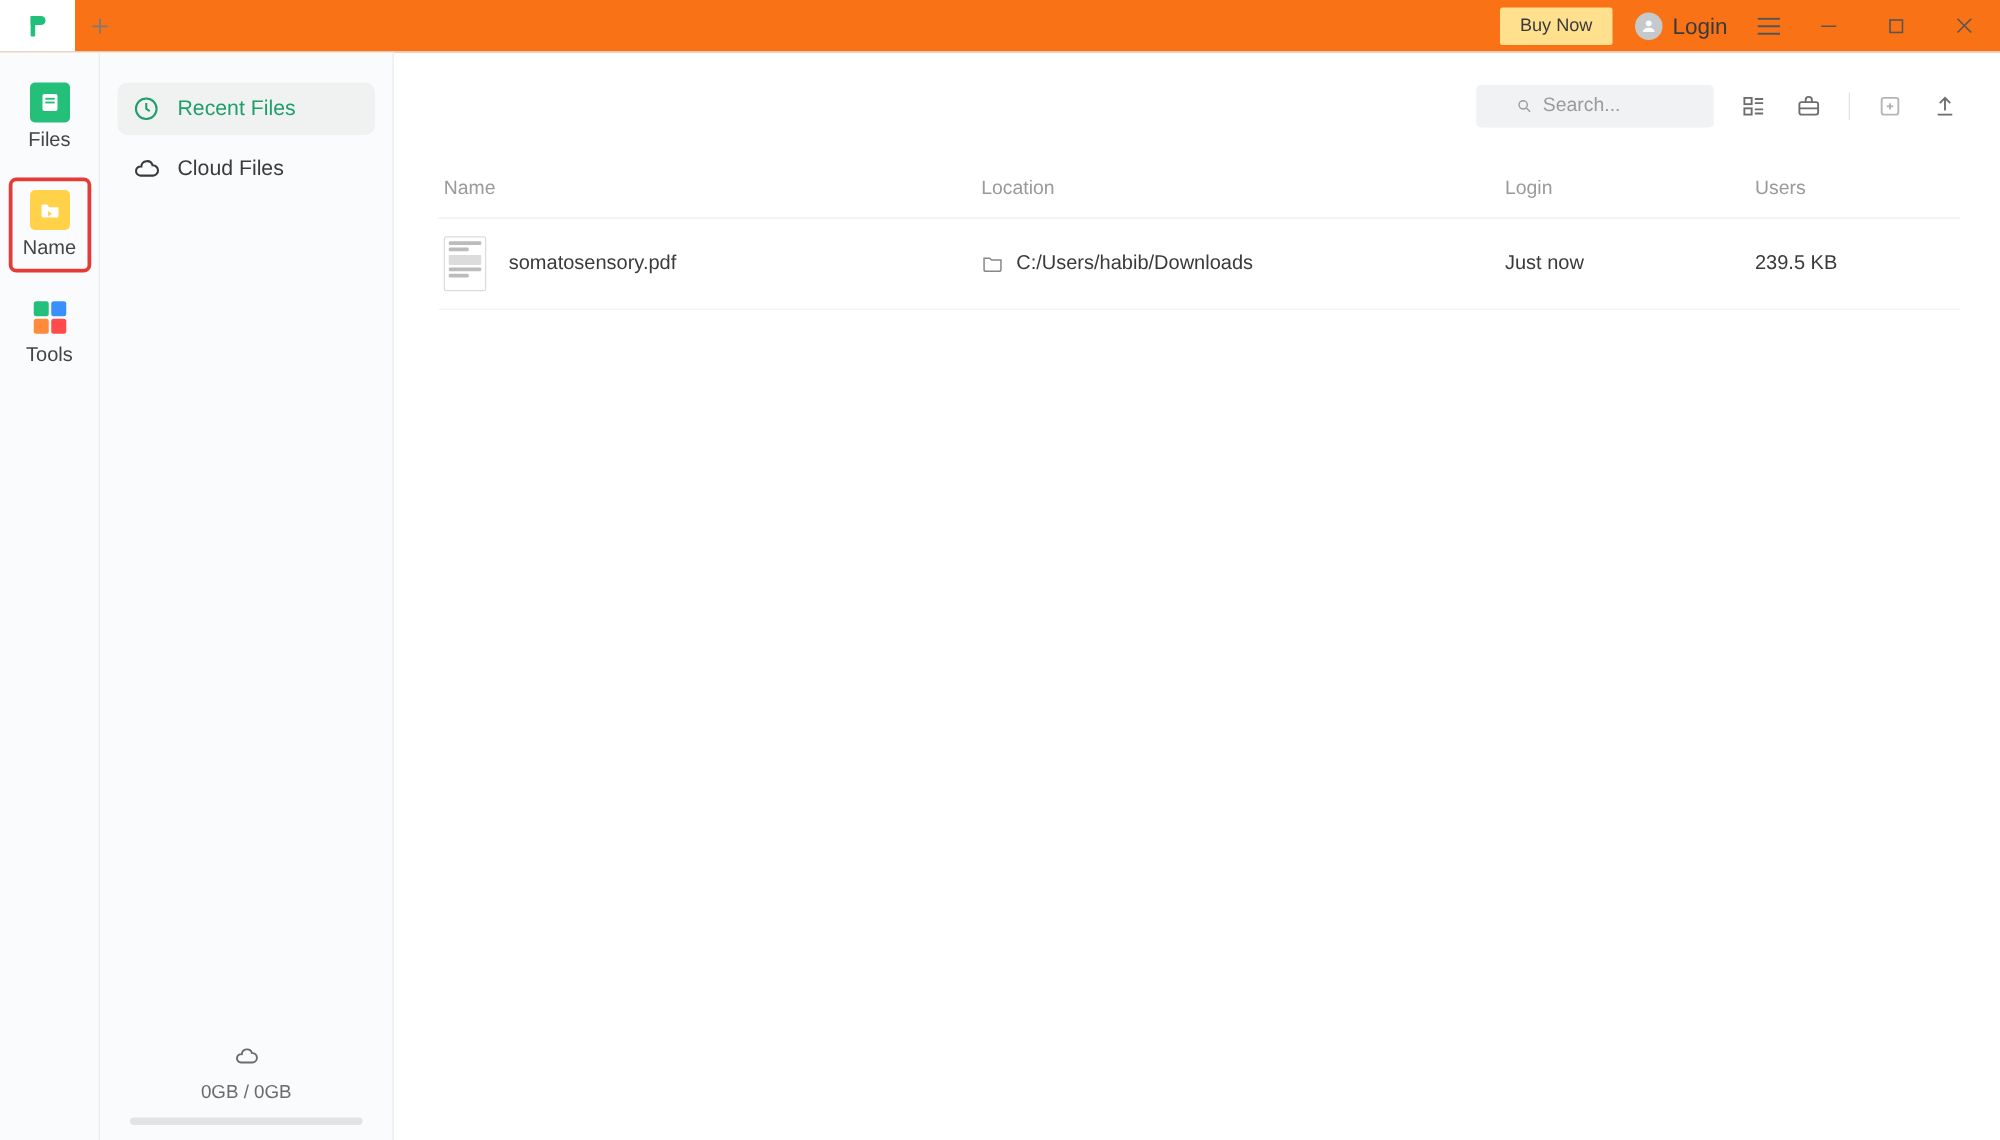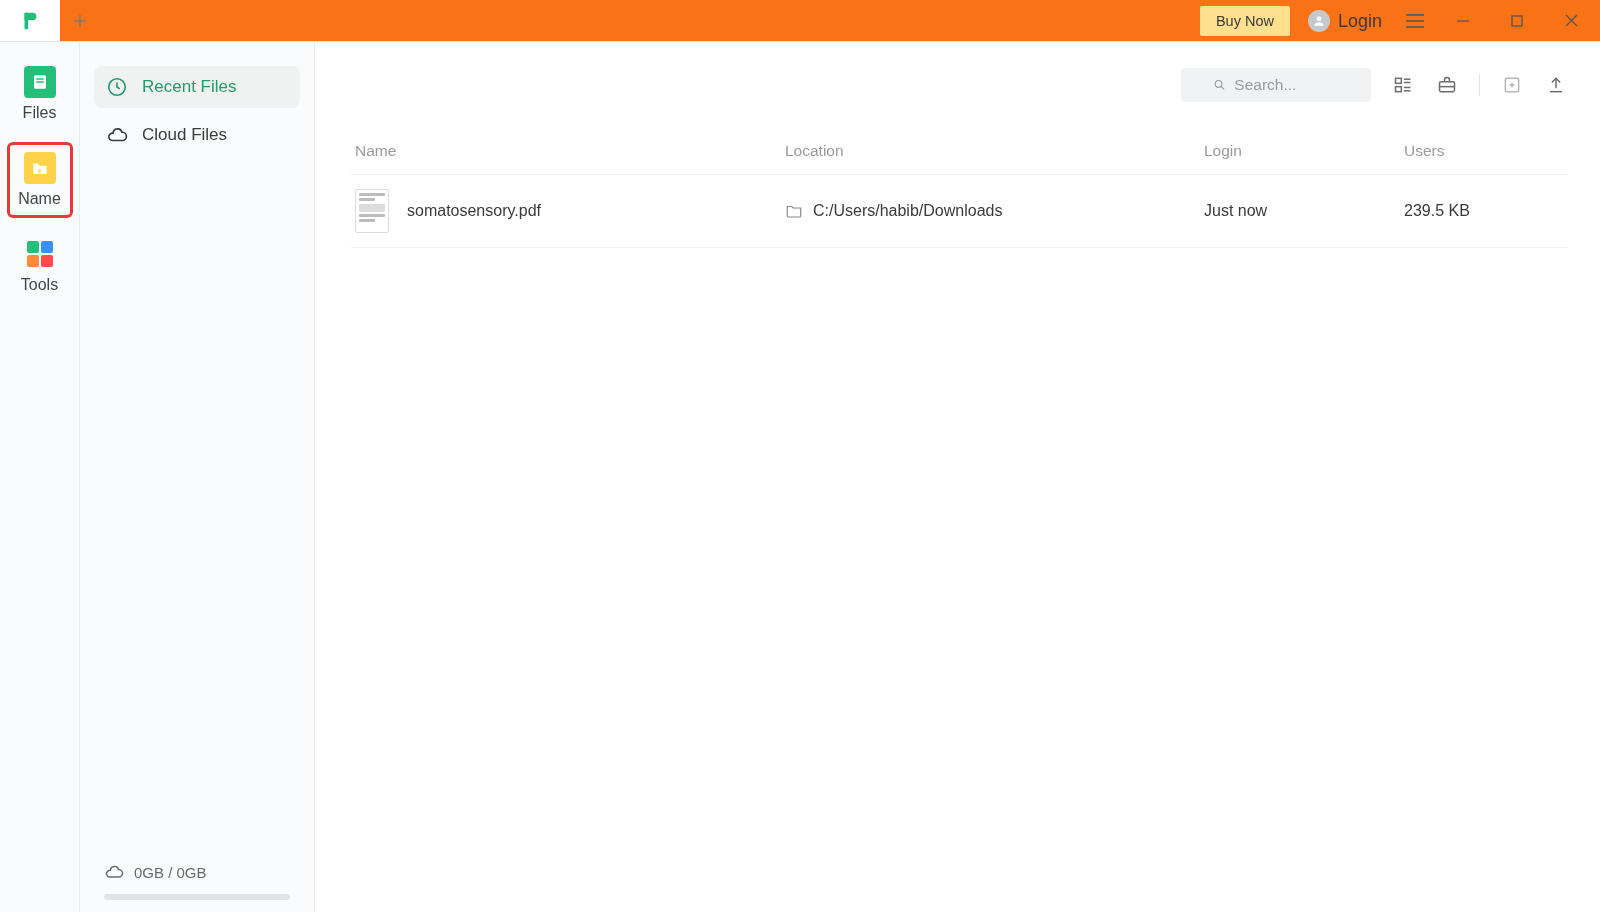--- a/index.html
+++ b/index.html
@@ -38,21 +38,21 @@
   .tg2 { background: #3a8fff; }
   .tg3 { background: #ff8b3a; }
   .tg4 { background: #ff4b4b; }
 
   .sidebar { width: 235px; background: #fafbfc; border-right: 1px solid #ececec; display: flex; flex-direction: column; padding: 24px 14px 12px; }
   .side-item { display: flex; align-items: center; gap: 14px; padding: 10px 12px; border-radius: 8px; font-size: 17px; color: #3a3a3a; margin-bottom: 6px; }
   .side-item svg { width: 22px; height: 22px; }
   .side-active { background: #f0f2f1; color: #1e9e6a; }
   .side-active svg { stroke: #1e9e6a; }
   .side-spacer { flex: 1; }
-  .storage-row { display: flex; align-items: center; gap: 10px; padding: 6px 10px; color: #6b6b6b; font-size: 15px; }
+  .storage-row { display: flex; align-items: center; gap: 10px; padding: 6px 10px; color: #6b6b6b; font-size: 15px; flex-direction: column; }
   .storage-bar { margin: 6px 10px 0; height: 6px; background: #e1e3e5; border-radius: 3px; }
 
   .main { flex: 1; display: flex; flex-direction: column; padding: 26px 32px 0 36px; min-width: 0; }
   .top-tools { display: flex; align-items: center; justify-content: flex-end; gap: 20px; margin-bottom: 26px; }
   .search-wrap { display: flex; align-items: center; gap: 8px; background: #f1f2f3; border-radius: 4px; padding: 8px 32px; width: 190px; color: #9a9a9a; }
   .search-wrap input { border: none; outline: none; background: transparent; font-size: 15.5px; color: #555; width: 100%; }
   .search-wrap input::placeholder { color: #9a9a9a; }
   .tool-ic { width: 24px; height: 24px; display: flex; align-items: center; justify-content: center; color: #6d6d6d; }
   .tool-sep { width: 1px; height: 22px; background: #e1e3e5; }
 

